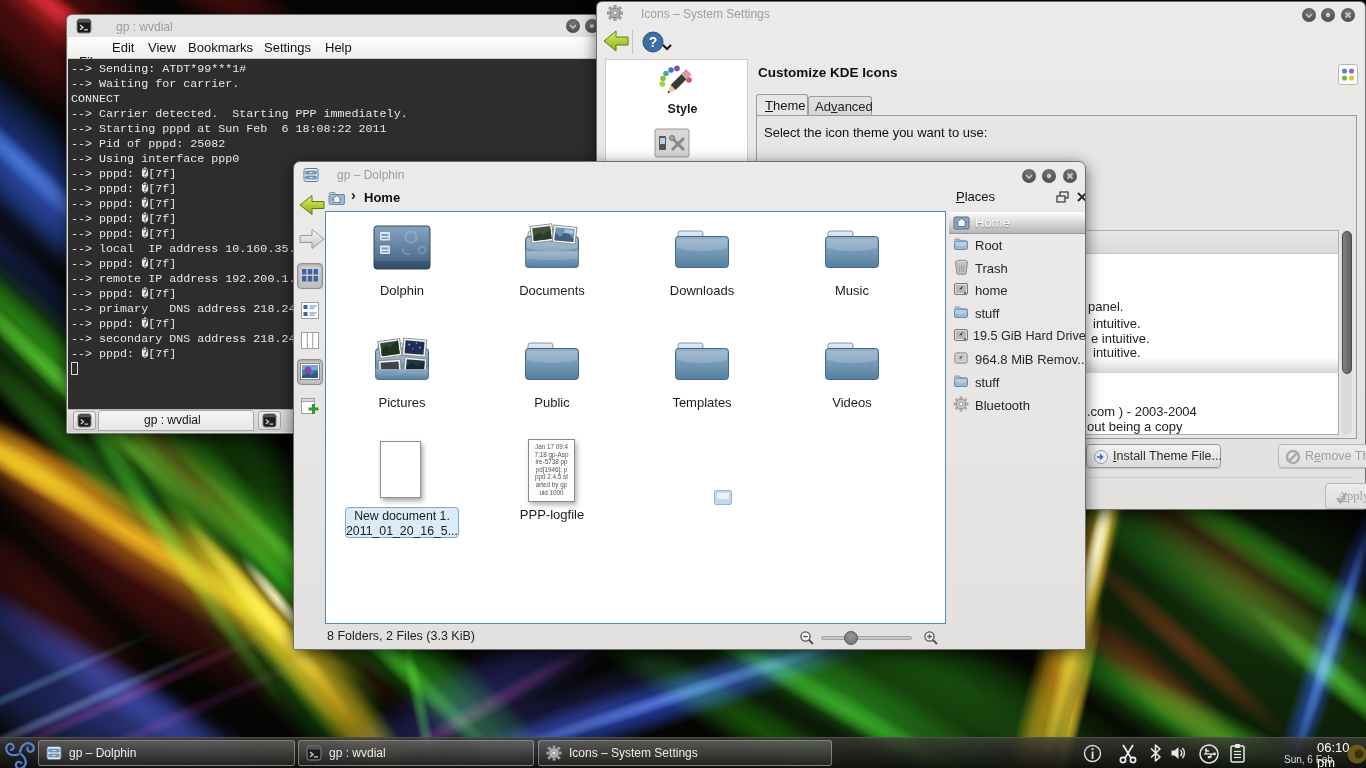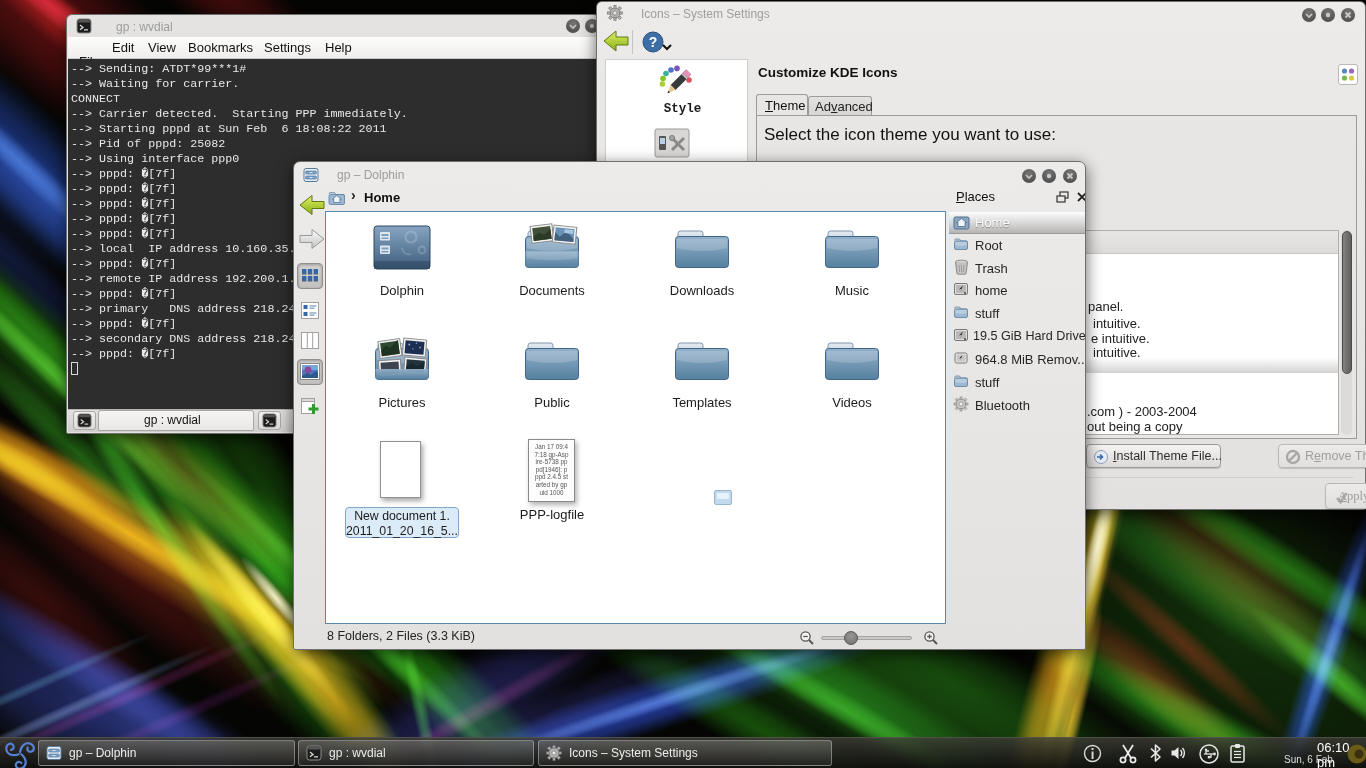--- a/index.html
+++ b/index.html
@@ -643,40 +643,40 @@
         <circle cx="32" cy="15" r="2.8" fill="#e05060"></circle>
       </g>
     <g transform="rotate(45 20 18)">
         <rect x="17" y="2" width="7" height="22" fill="#3a3a3a"></rect>
         <rect x="17" y="2" width="7" height="5" fill="#e890b8"></rect>
         <rect x="17" y="7" width="7" height="1.6" fill="#c8c8c8"></rect>
         <path d="M17 24 l3.5 8 3.5-8 z" fill="#e8c890"></path>
         <path d="M19.4 29.5 l1.1 2.5 1.1-2.5 z" fill="#222"></path>
       </g>
   </svg>
-  <b class="abs" style="left:8px;top:100px;width:155px;text-align:center;font-size:12.5px;color:#1a1a1a;font-family:Liberation Mono, monospace;">Style</b>
+  <b class="abs" style="left:8px;top:100px;width:155px;text-align:center;font-size:12.5px;color:#1a1a1a;">Style</b>
   <svg class="abs" style="left:57px;top:126px;" width="36" height="30" viewBox="0 0 36 30">
     <rect x="1" y="1" width="34" height="28" rx="2" fill="#d8d7d6" stroke="#9a9998"></rect>
     <rect x="5" y="8" width="7" height="14" rx="1" fill="#555"></rect>
       <rect x="6" y="10" width="5" height="6" fill="#b8d0e8"></rect>
     <g stroke="#8a8988" stroke-width="3">
         <path d="M18 22 L30 10"></path>
         <path d="M18 10 L30 22"></path>
       </g>
     <circle cx="18" cy="10" r="2.5" fill="#a8a7a6" stroke="#777"></circle>
   </svg>
   <b class="abs" style="left:161px;top:63px;font-size:13.5px;color:#111;">Customize KDE Icons</b>
 
   <div class="abs" style="left:159px;top:92px;width:52px;height:22px;border:1px solid #9c9b9a;border-bottom:none;border-radius:3px 3px 0 0;background:#e7e6e5;"></div>
   <div class="abs" style="left:211px;top:94px;width:64px;height:20px;border:1px solid #9c9b9a;border-bottom:none;border-radius:3px 3px 0 0;background:linear-gradient(#e3e2e1,#d6d5d4);"></div>
   <span class="abs" style="left:168px;top:96px;font-size:13px;color:#111;"><u>T</u>heme</span>
   <span class="abs" style="left:218px;top:97px;font-size:13px;color:#222;">Ad<u>v</u>anced</span>
 
   <div class="abs" style="left:159px;top:113px;width:601px;height:324px;border:1px solid #9c9b9a;background:#e7e6e5;"></div>
-  <span class="abs" style="left:167px;top:123px;font-size:17px;color:#111;">Select the icon theme you want to use:</span>
+  <span class="abs" style="left:167px;top:123px;font-size:13px;color:#111;">Select the icon theme you want to use:</span>
 
   <div class="abs" style="left:166px;top:228px;width:576px;height:205px;background:#fff;border:1px solid #b0afae;"></div>
   <div class="abs" style="left:167px;top:229px;width:574px;height:23px;background:linear-gradient(#e8e7e6,#dcdbda);border-bottom:1px solid #c8c7c6;"></div>
   <span class="abs" style="left:491px;top:297px;font-size:13px;color:#222;">panel.</span>
   <span class="abs" style="left:496px;top:314px;font-size:13px;color:#222;">intuitive.</span>
   <span class="abs" style="left:494px;top:329px;font-size:13px;color:#222;">e intuitive.</span>
   <span class="abs" style="left:496px;top:343px;font-size:13px;color:#222;">intuitive.</span>
   <div class="abs" style="left:167px;top:356px;width:574px;height:15px;background:linear-gradient(#fdfdfd,#d4d3d2);"></div>
   <span class="abs" style="left:490px;top:402px;font-size:13px;color:#222;">.com ) - 2003-2004</span>
   <span class="abs" style="left:490px;top:417px;font-size:13px;color:#222;">out being a copy</span>

